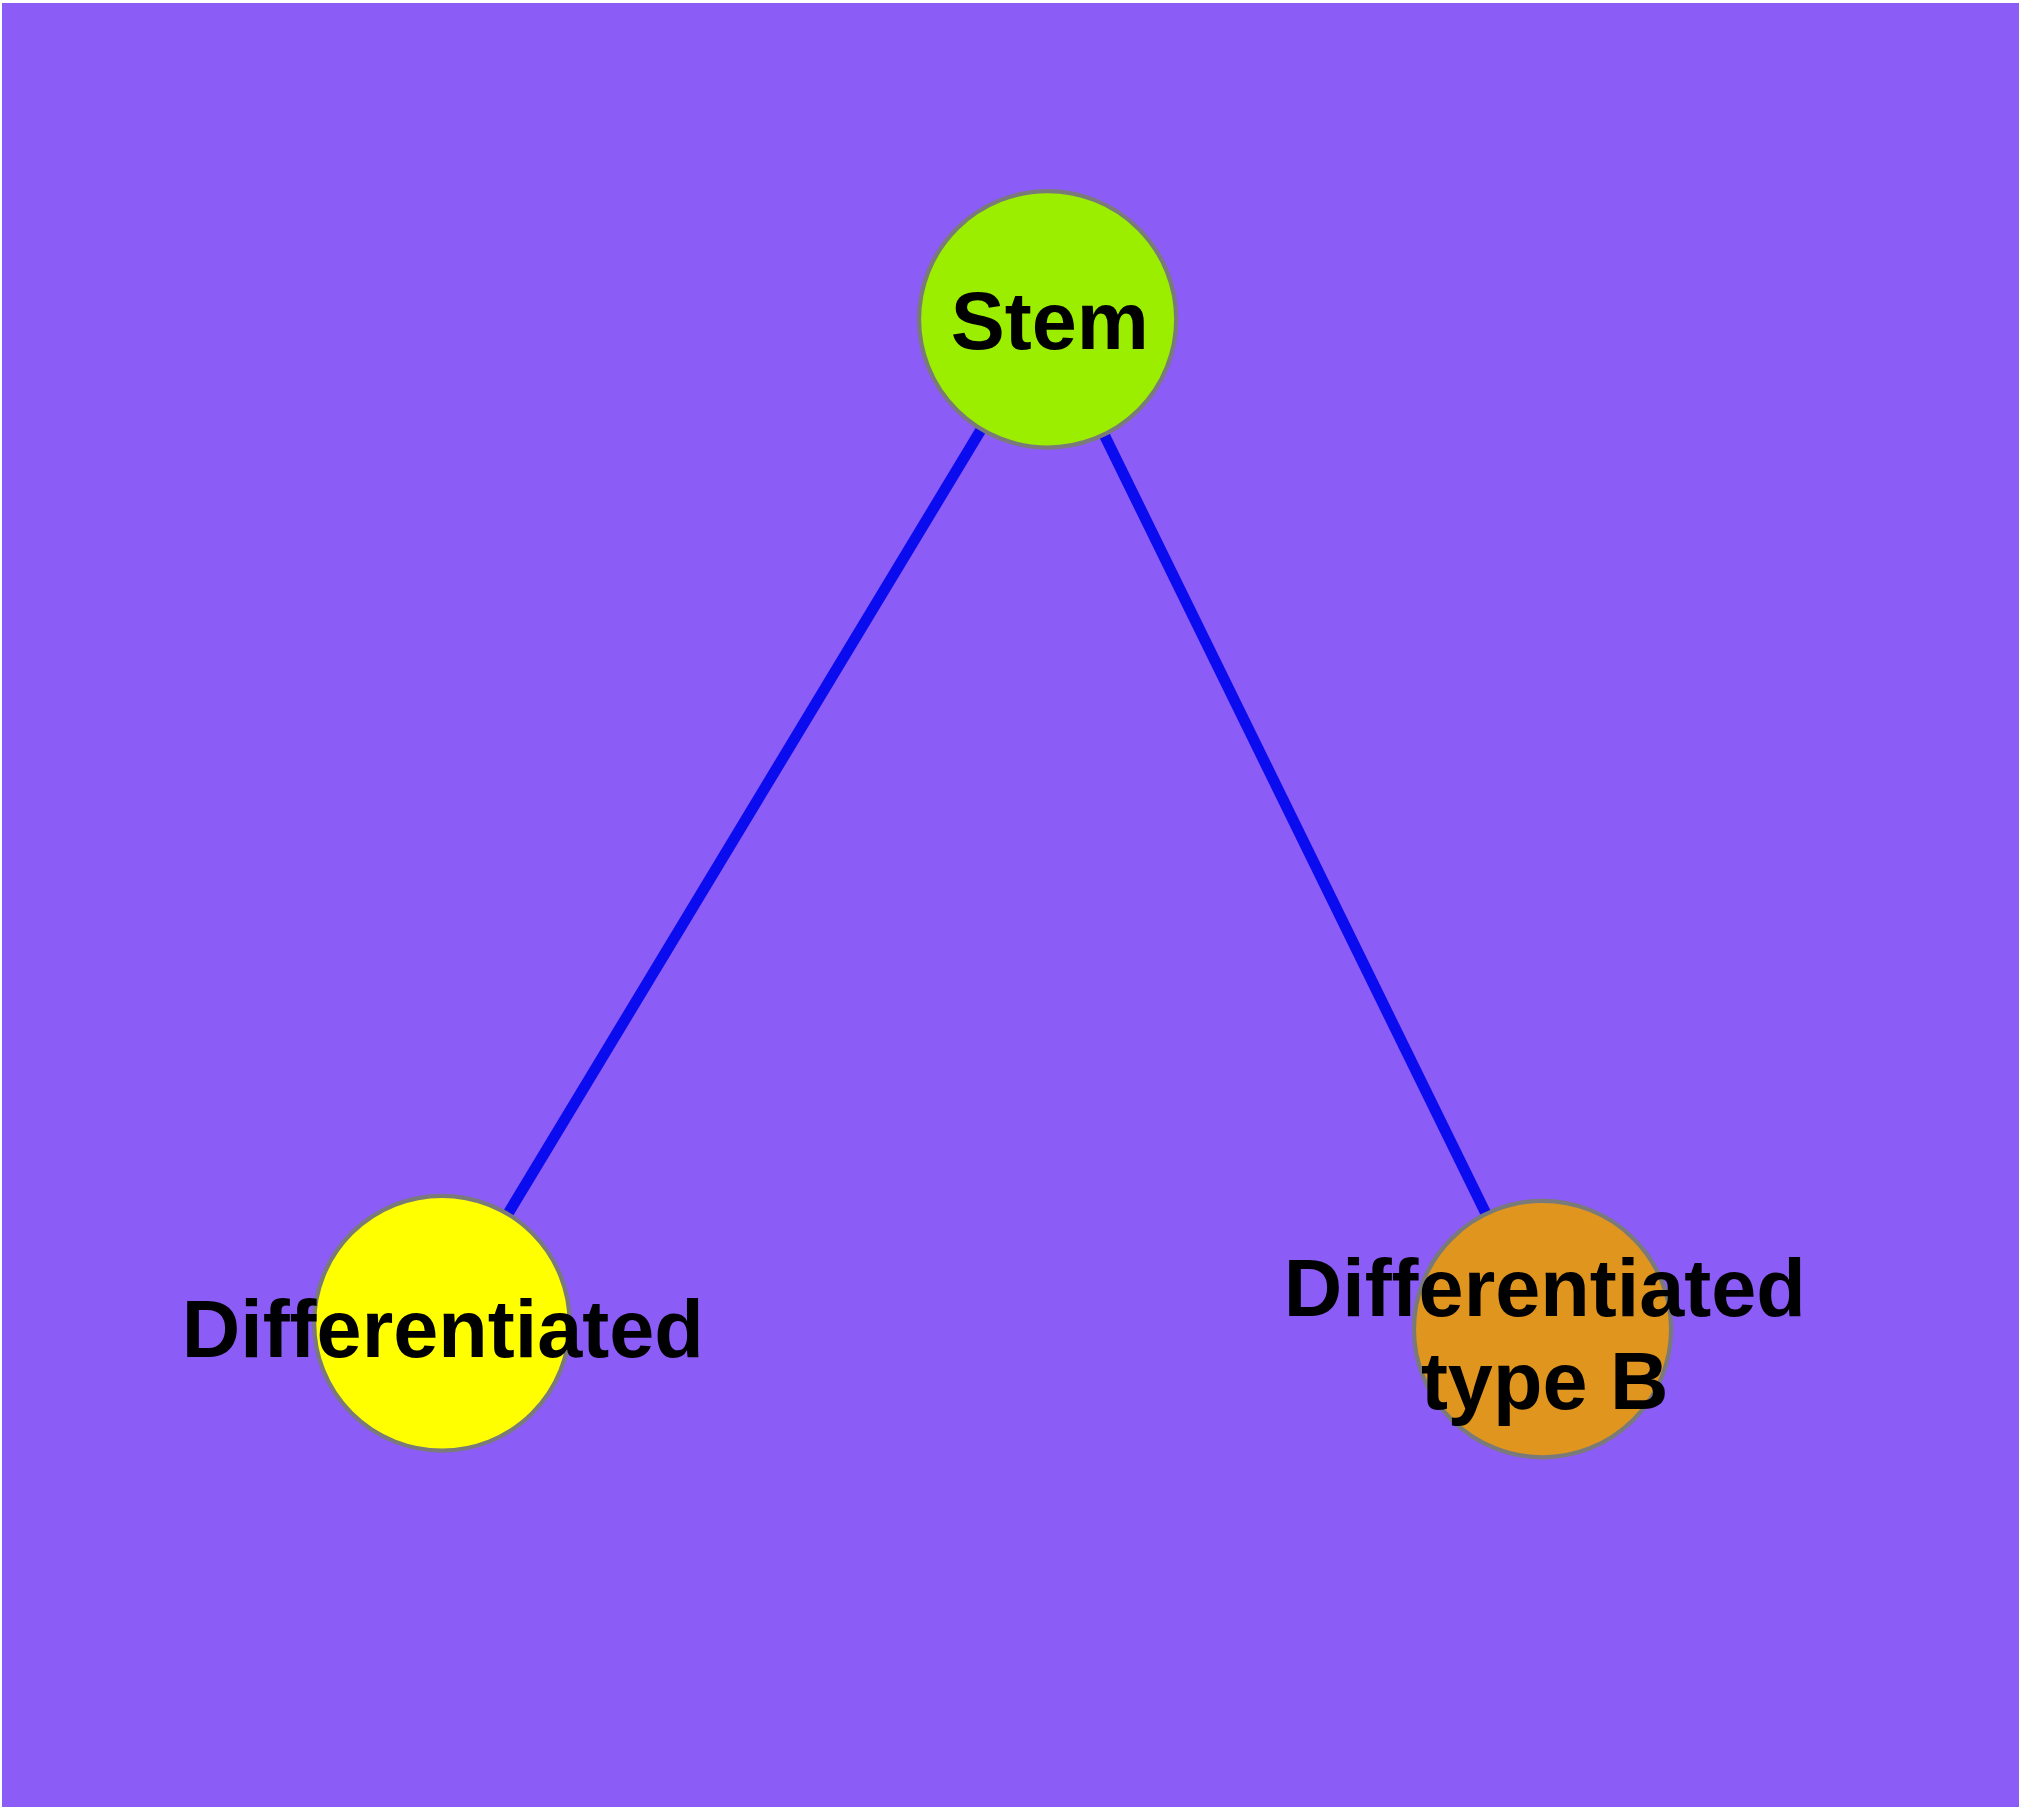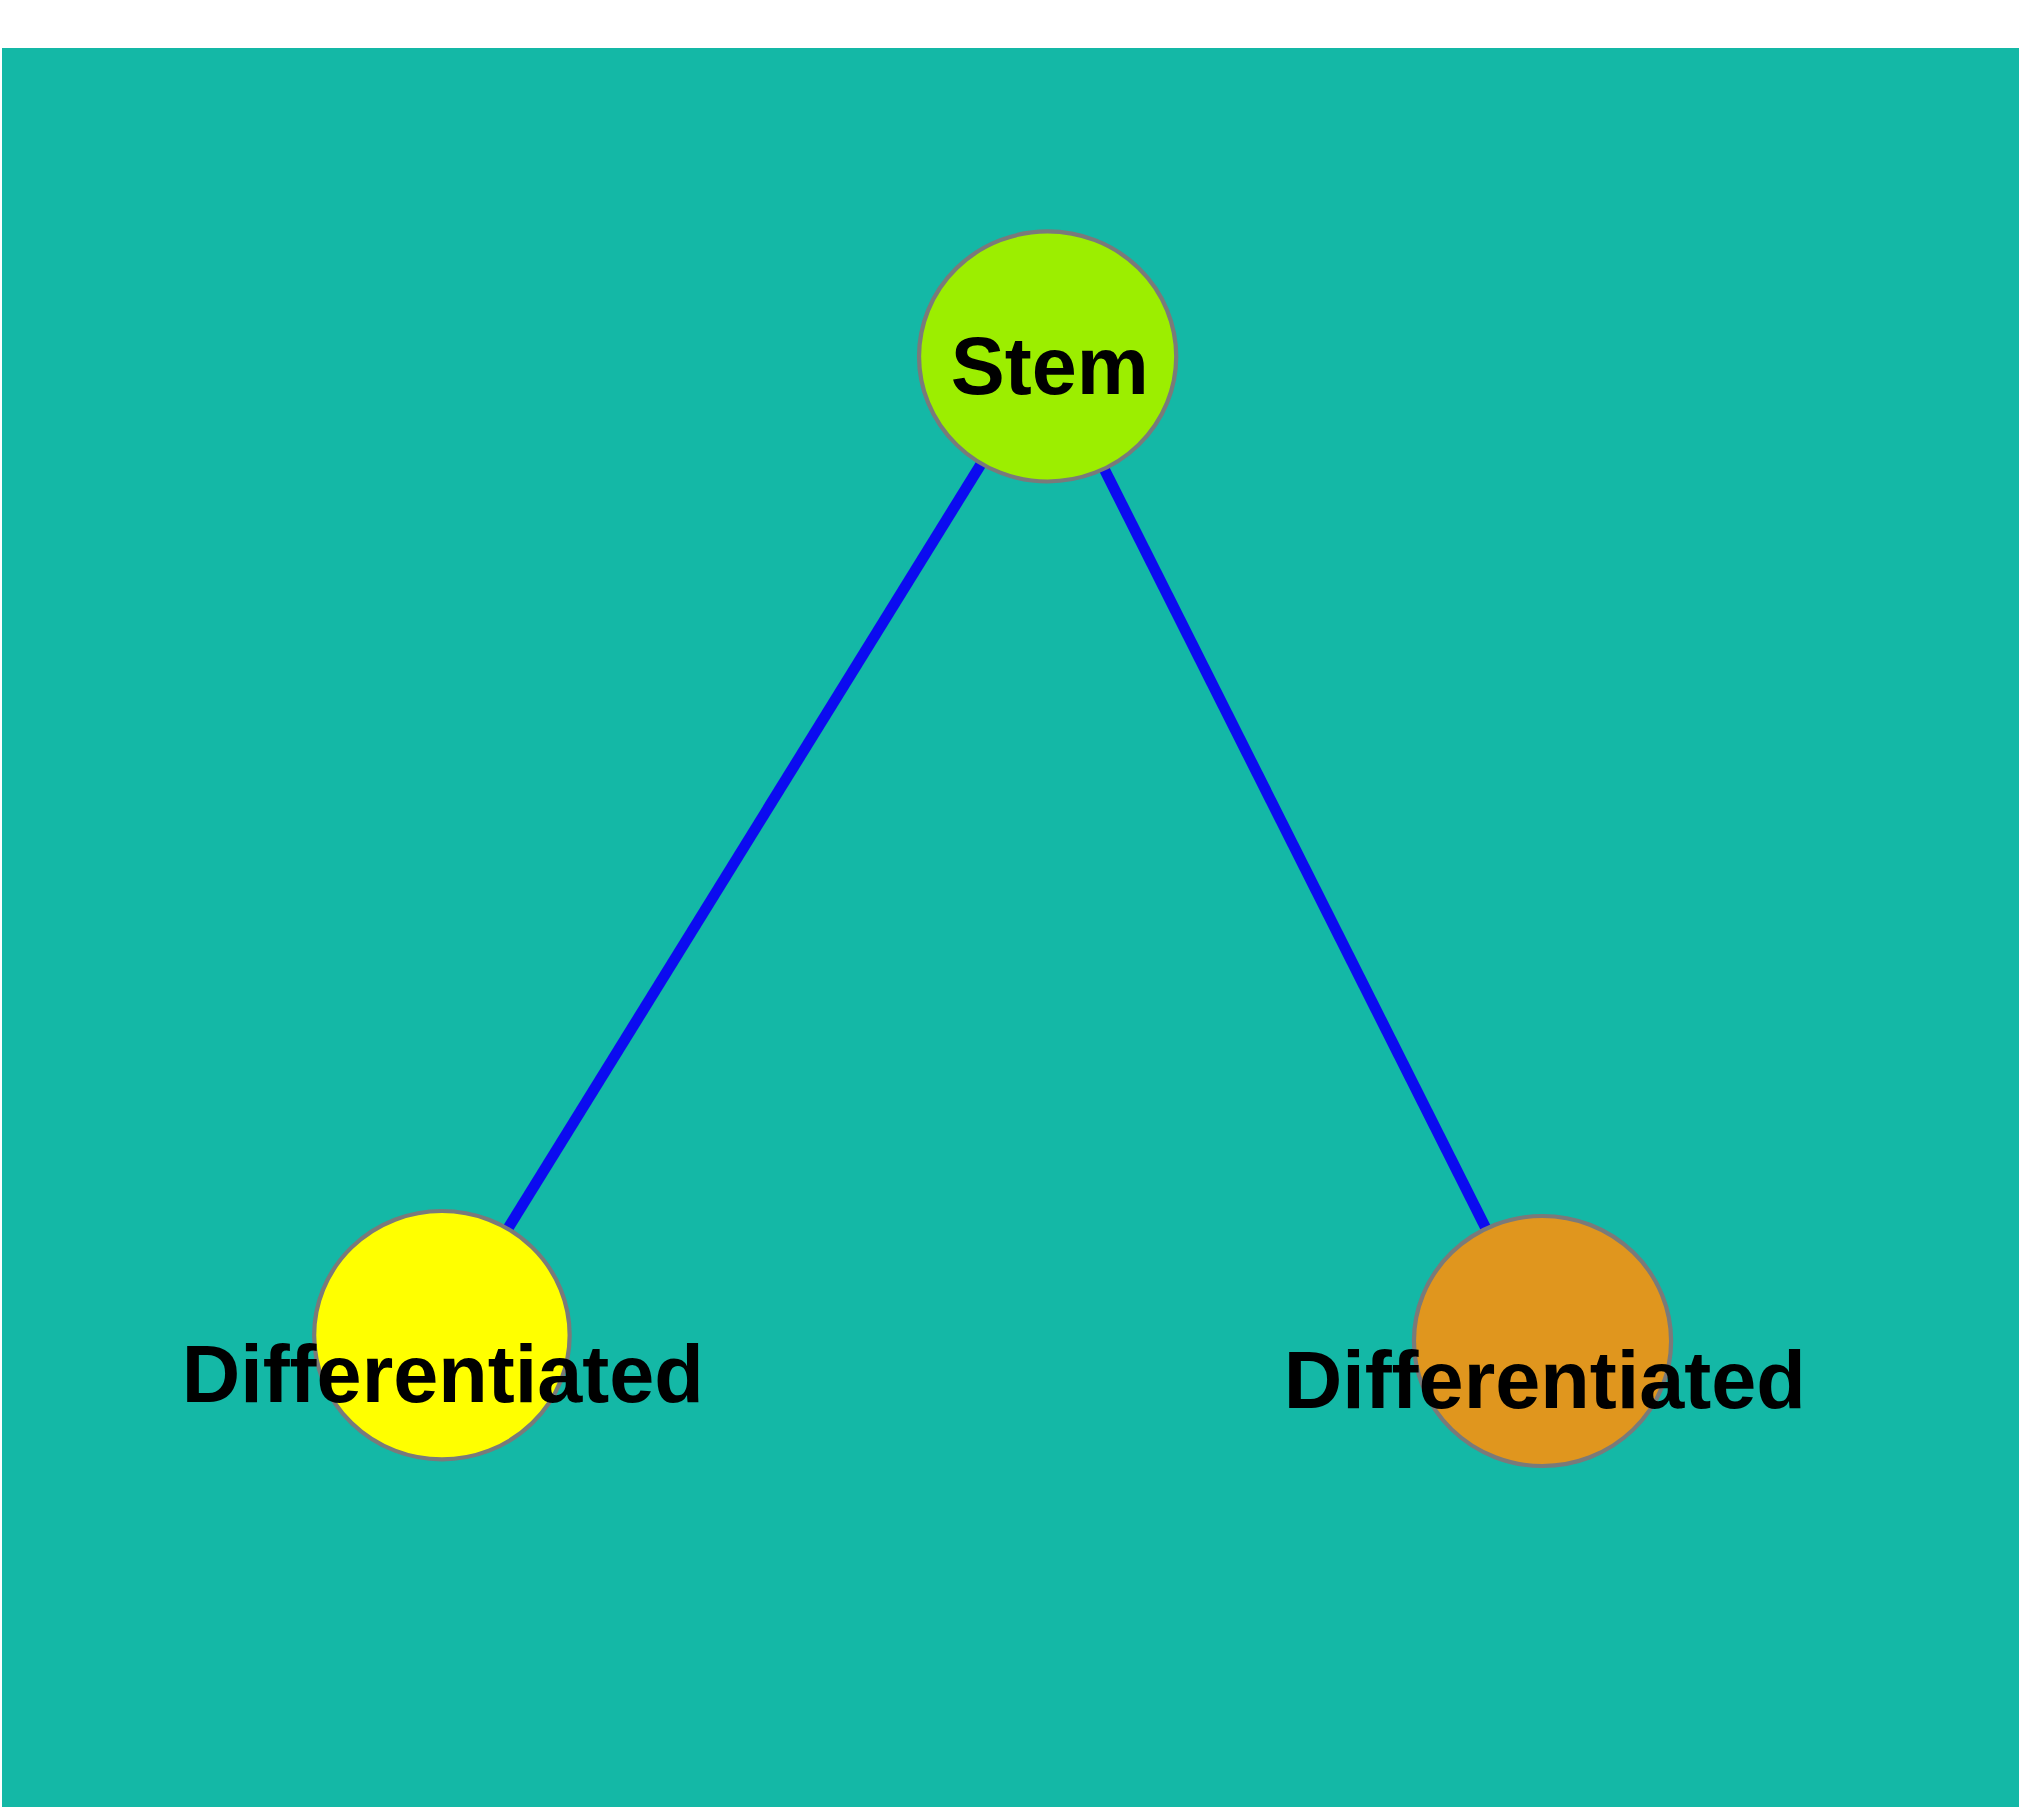--- a/index.html
+++ b/index.html
@@ -39,34 +39,35 @@
     white-space: nowrap;
     letter-spacing: 0px;
   }
   .label-line {
     white-space: nowrap;
   }
 </style>
 </head>
 <body style="background: rgb(255, 255, 255);">
 
-<div class="canvas" style="background: #14b8a6; margin-top: 45px;">
+<div class="canvas" style="background: #8b5cf6;">
   <svg class="graph-svg" id="graph" xmlns="http://www.w3.org/2000/svg" viewBox="0 0 2384 2138" preserveAspectRatio="none">
       <line x1="1236" y1="375" x2="520" y2="1565" stroke="#0b0bf0" stroke-width="13"></line>
       <line x1="1236" y1="375" x2="1821" y2="1572" stroke="#0b0bf0" stroke-width="13"></line>
       <circle cx="1236" cy="375" r="152" fill="#9cee00" stroke="#7a7a7a" stroke-width="5"></circle>
       <circle cx="520" cy="1565" r="151" fill="#ffff00" stroke="#7a7a7a" stroke-width="5"></circle>
       <circle cx="1821" cy="1572" r="152" fill="#e0961e" stroke="#7a7a7a" stroke-width="5"></circle>
     </svg>
 
   <div class="node-label" style="left: 1048px; top: 318px; color: rgb(0, 0, 0);">
     <div class="label-line">Stem</div>
   </div>
 
   <div class="node-label" style="left: 441px; top: 1326px; color: rgb(0, 0, 0);">
     <div class="label-line">Differentiated</div>
   </div>
 
   <div class="node-label" style="left: 1543px; top: 1332px; color: rgb(0, 0, 0);">
     <div class="label-line">Differentiated</div>
+    <div class="label-line">type B</div>
   </div>
 </div>
 
 
 </body></html>

